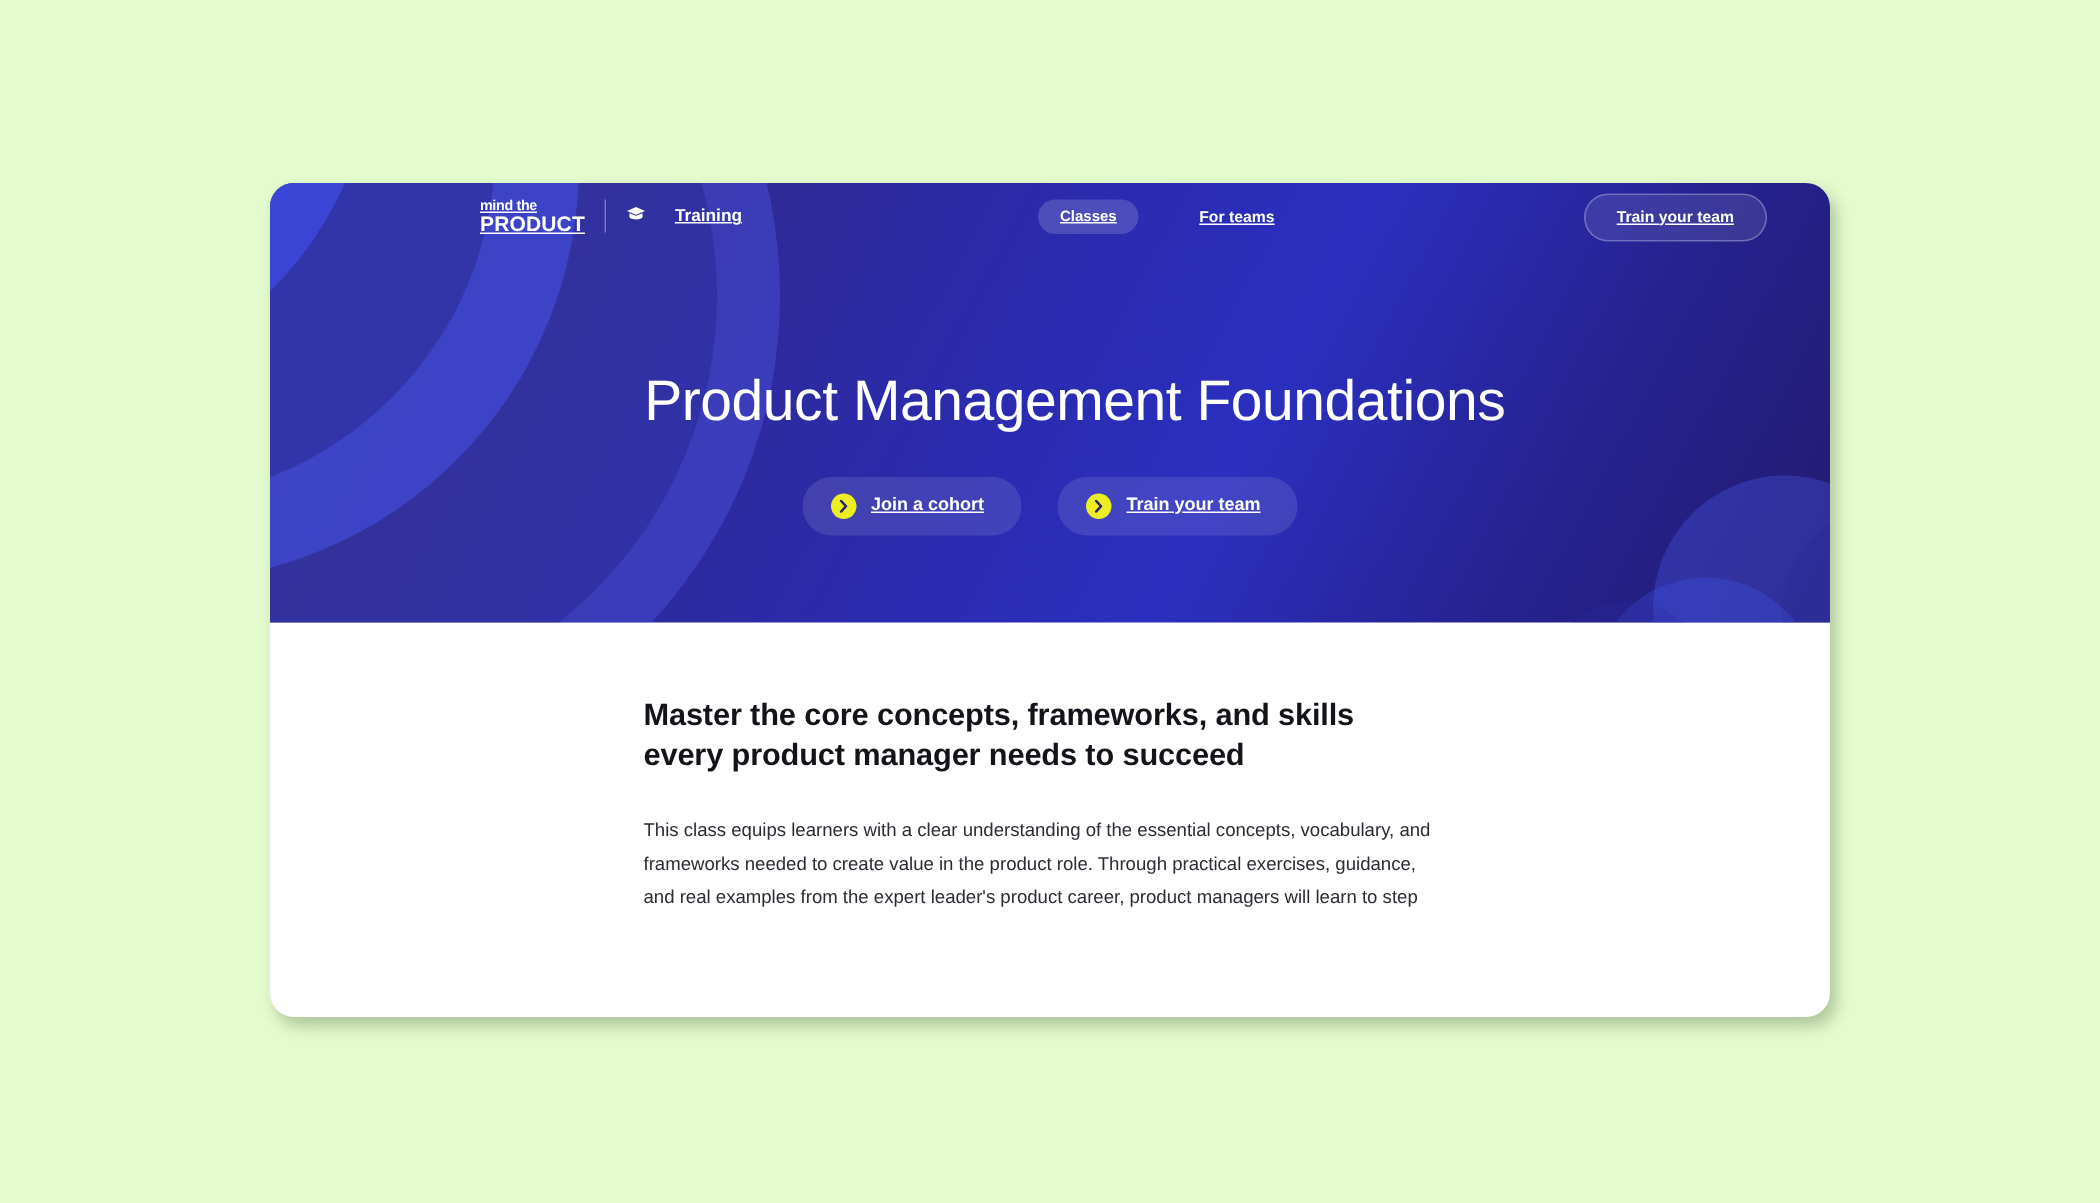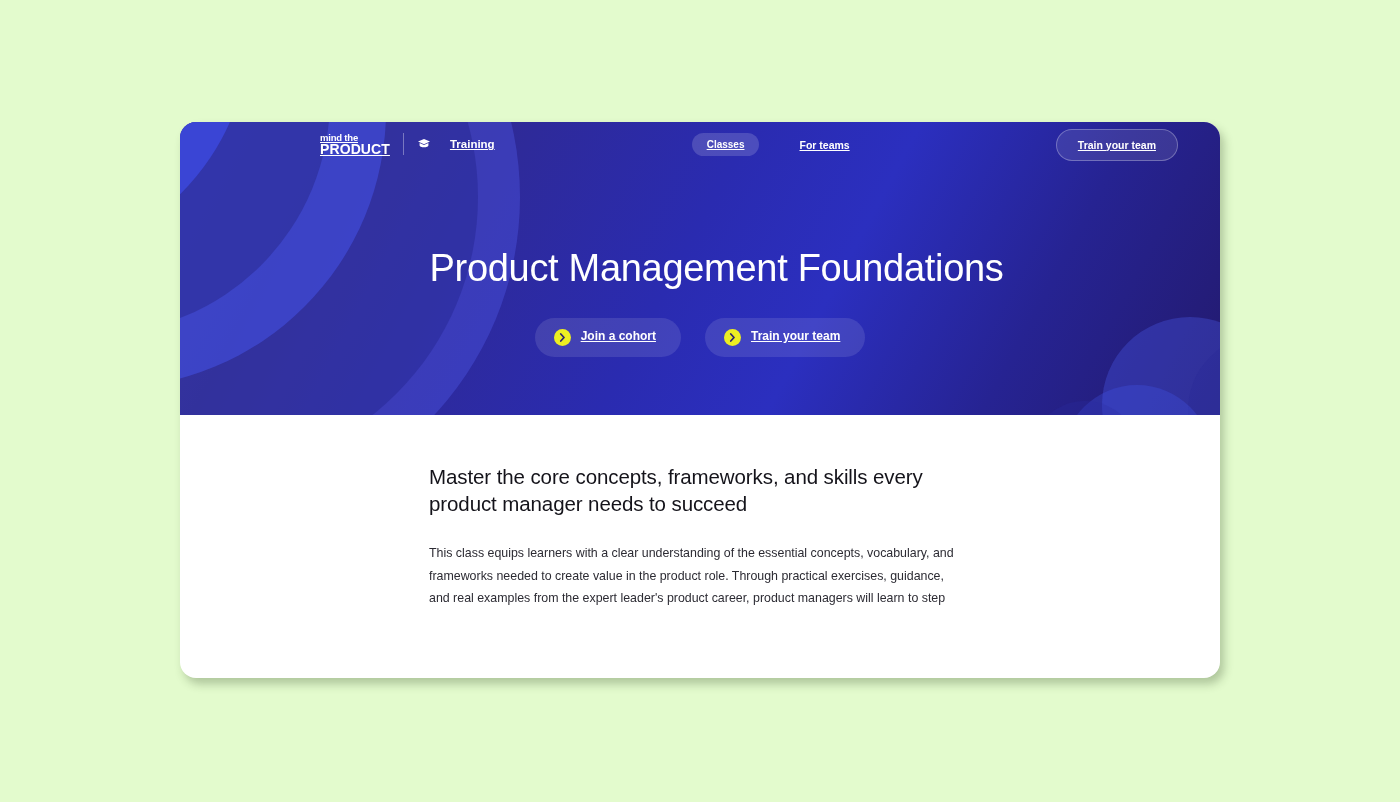--- a/index.html
+++ b/index.html
@@ -257,21 +257,21 @@
   }
 
   .content-inner {
     width: 531px;
     margin-left: 249px;
   }
 
   .section-title {
     color: #14131a;
     font-size: 20.5px;
-    font-weight: normal;
+    font-weight: bold;
     line-height: 1.32;
     letter-spacing: -0.1px;
   }
 
   .para {
     margin-top: 25px;
     color: #2c2b33;
     font-size: 12.4px;
     line-height: 1.82;
   }

